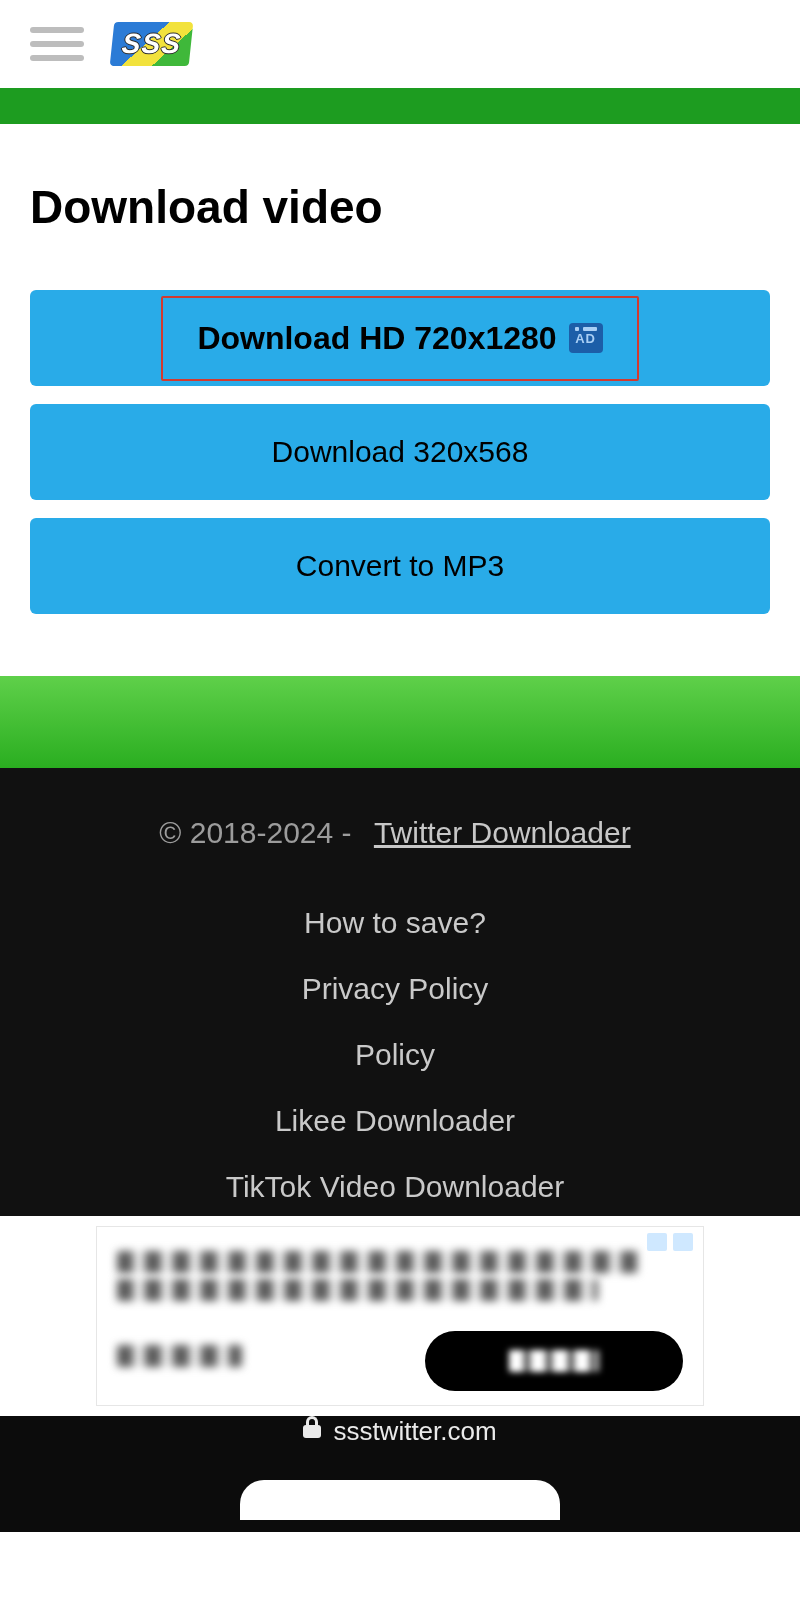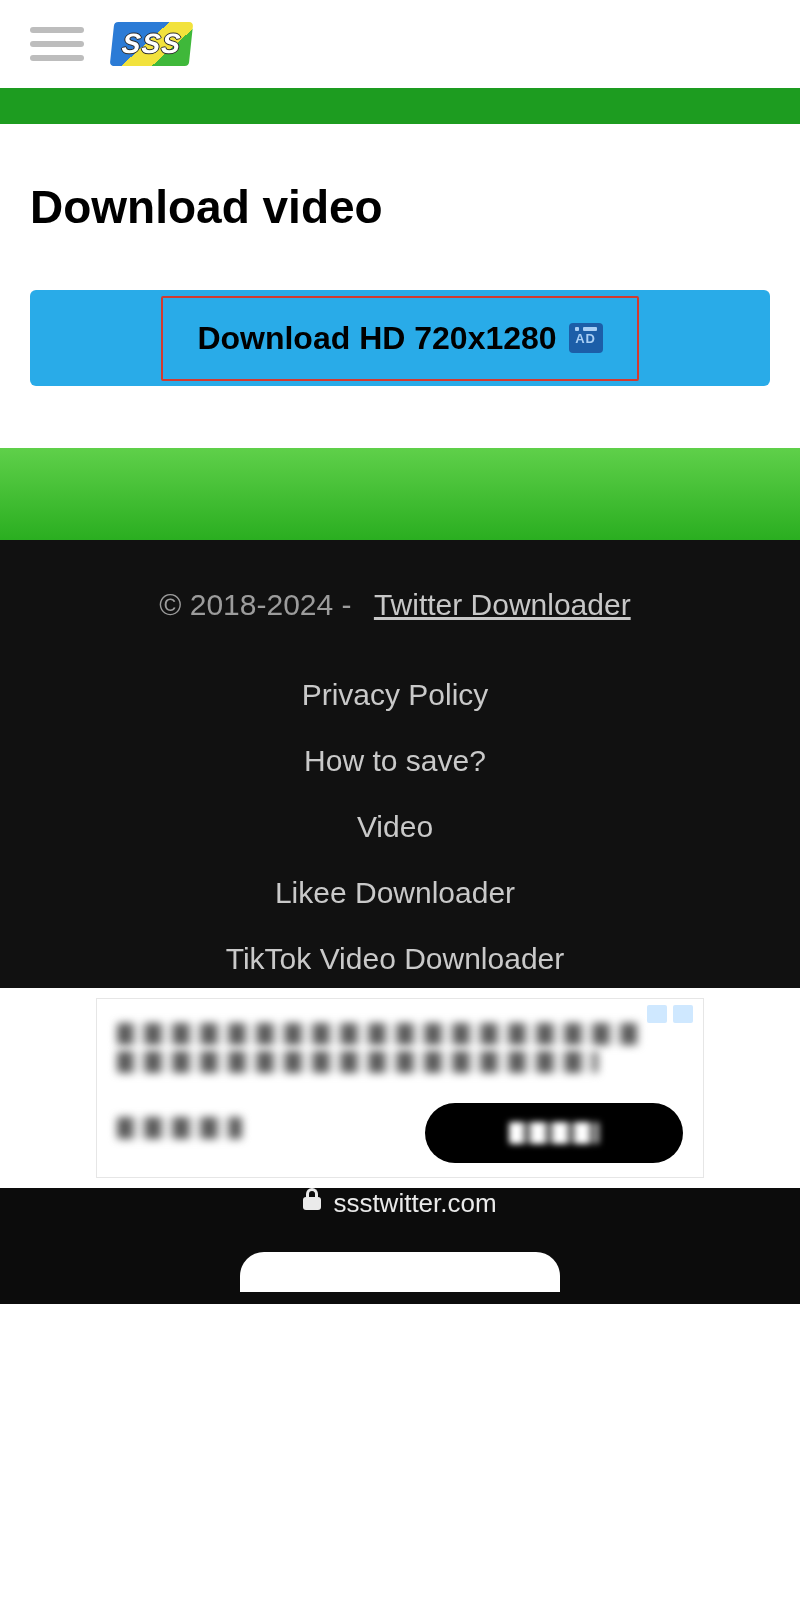--- a/index.html
+++ b/index.html
@@ -260,34 +260,40 @@
   <h1 class="title">Download video</h1>
 
 
   <div class="btn hd">
     <span class="btn-inner highlight-box">
       <span class="btn-label">Download HD 720x1280</span>
       <span class="ad-icon">AD</span>
     </span>
   </div>
 
-
+  <div class="btn">
+    <span class="btn-label">Download 320x568</span>
+  </div>
+
+  <div class="btn">
+    <span class="btn-label">Convert to MP3</span>
+  </div>
 </div>
 
 <div class="green-gradient"></div>
 
 <div class="footer">
   <div class="copyright">
     <span>© 2018-2024 -</span>
     <a>Twitter Downloader</a>
   </div>
   <div class="footer-links">
+    <div class="footer-link">How to save?</div>
     <div class="footer-link">Privacy Policy</div>
-    <div class="footer-link">How to save?</div>
-    <div class="footer-link">Video</div>
+    <div class="footer-link">Policy</div>
     <div class="footer-link">Likee Downloader</div>
     <div class="footer-link">TikTok Video Downloader</div>
   </div>
 </div>
 
 <div class="ad-area">
   <div class="ad-frame">
     <div class="ad-close">
       <span></span>
       <span></span>

